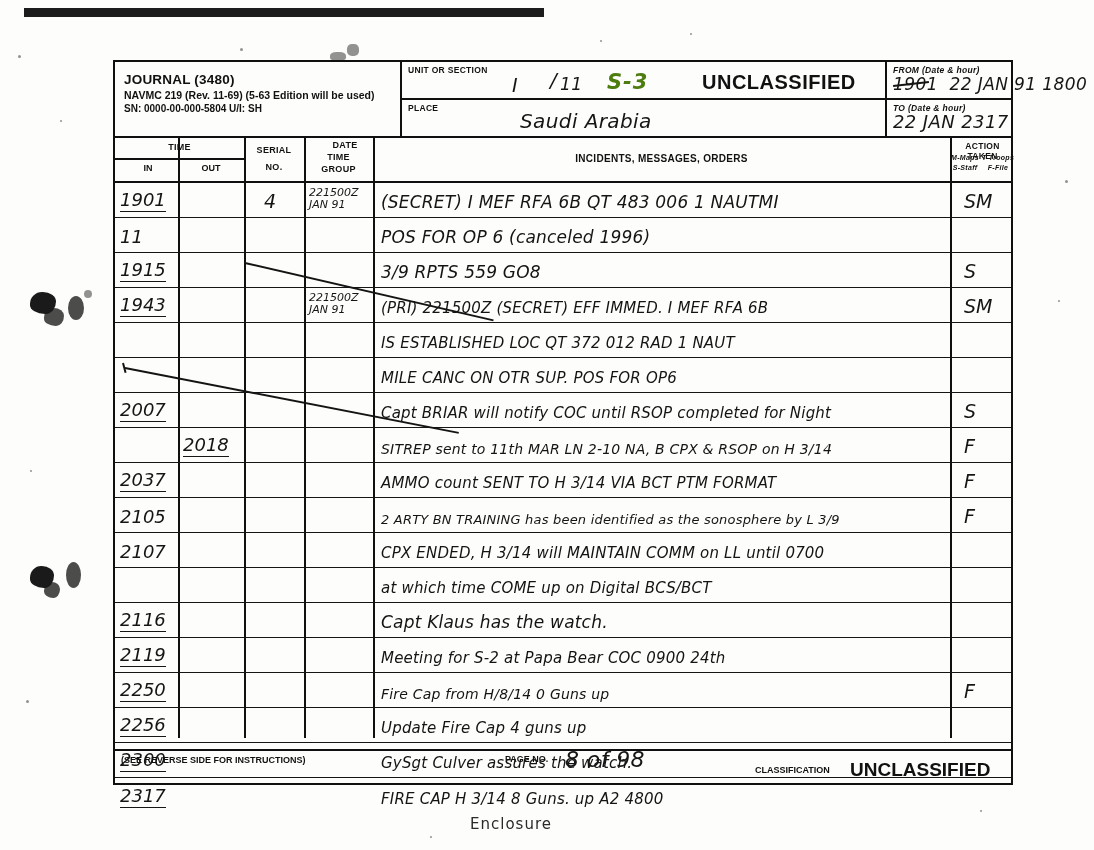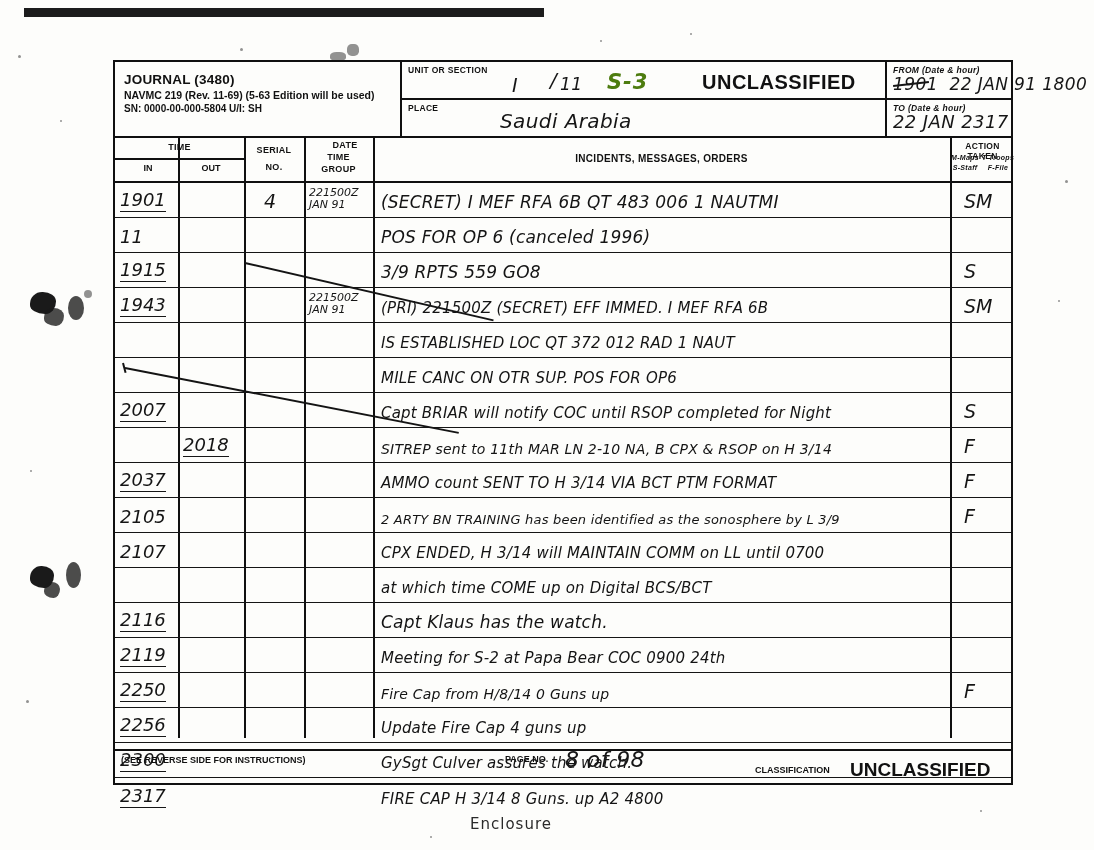--- a/index.html
+++ b/index.html
@@ -155,21 +155,21 @@
   .uncl-hdr {
     position: absolute;
     left: 300px; top: 9px;
     font-size: 20px;
     font-weight: bold;
     font-family: "Liberation Sans", sans-serif;
     letter-spacing: .5px;
   }
   .place-hw {
     position: absolute;
-    left: 98px; top: 9px;
+    left: 118px; top: 9px;
     font-size: 20px;
   }
   .from-hw {
     position: absolute;
     left: 6px; top: 12px;
     font-size: 17px;
     white-space: nowrap;
   }
   .from-strike {
     position: absolute;

